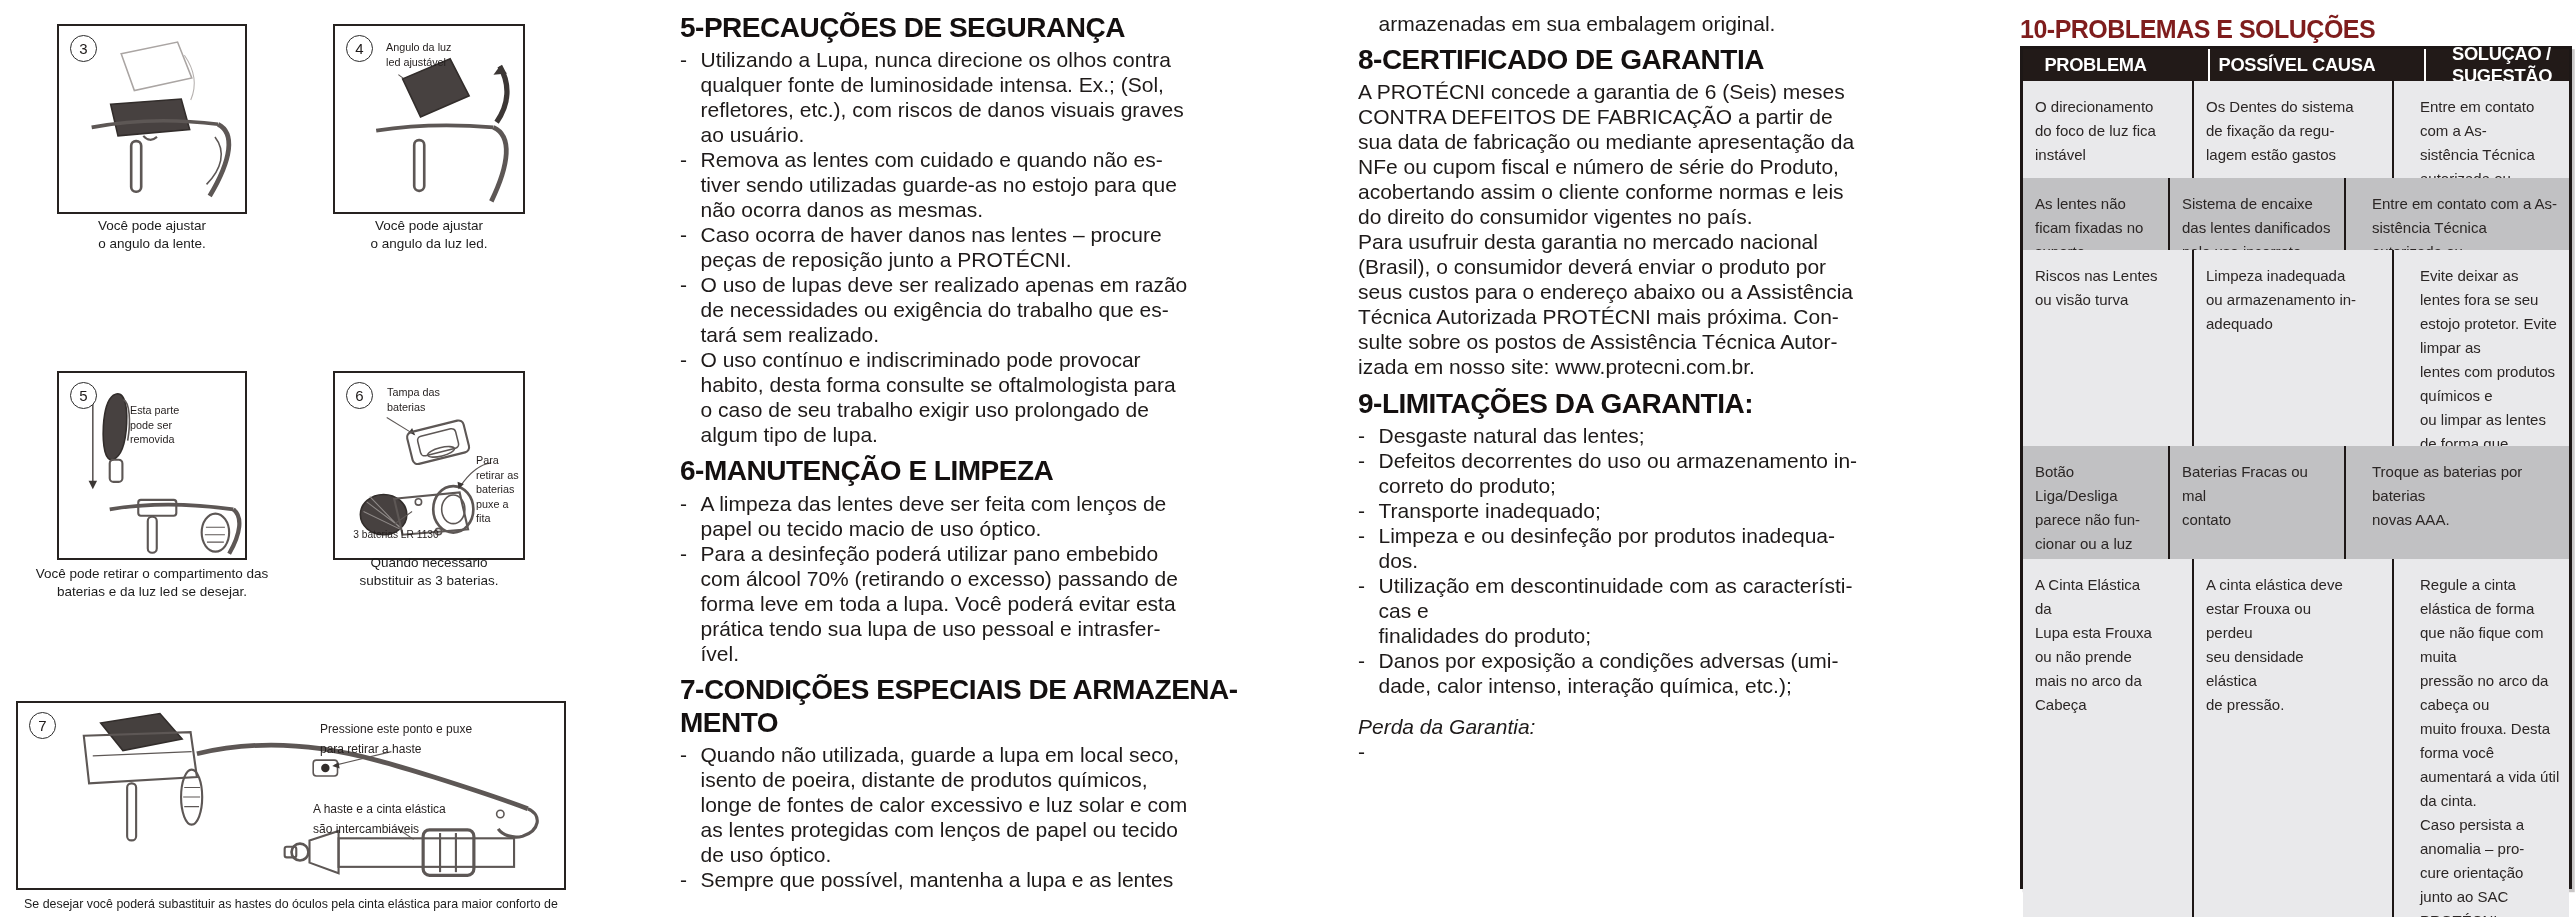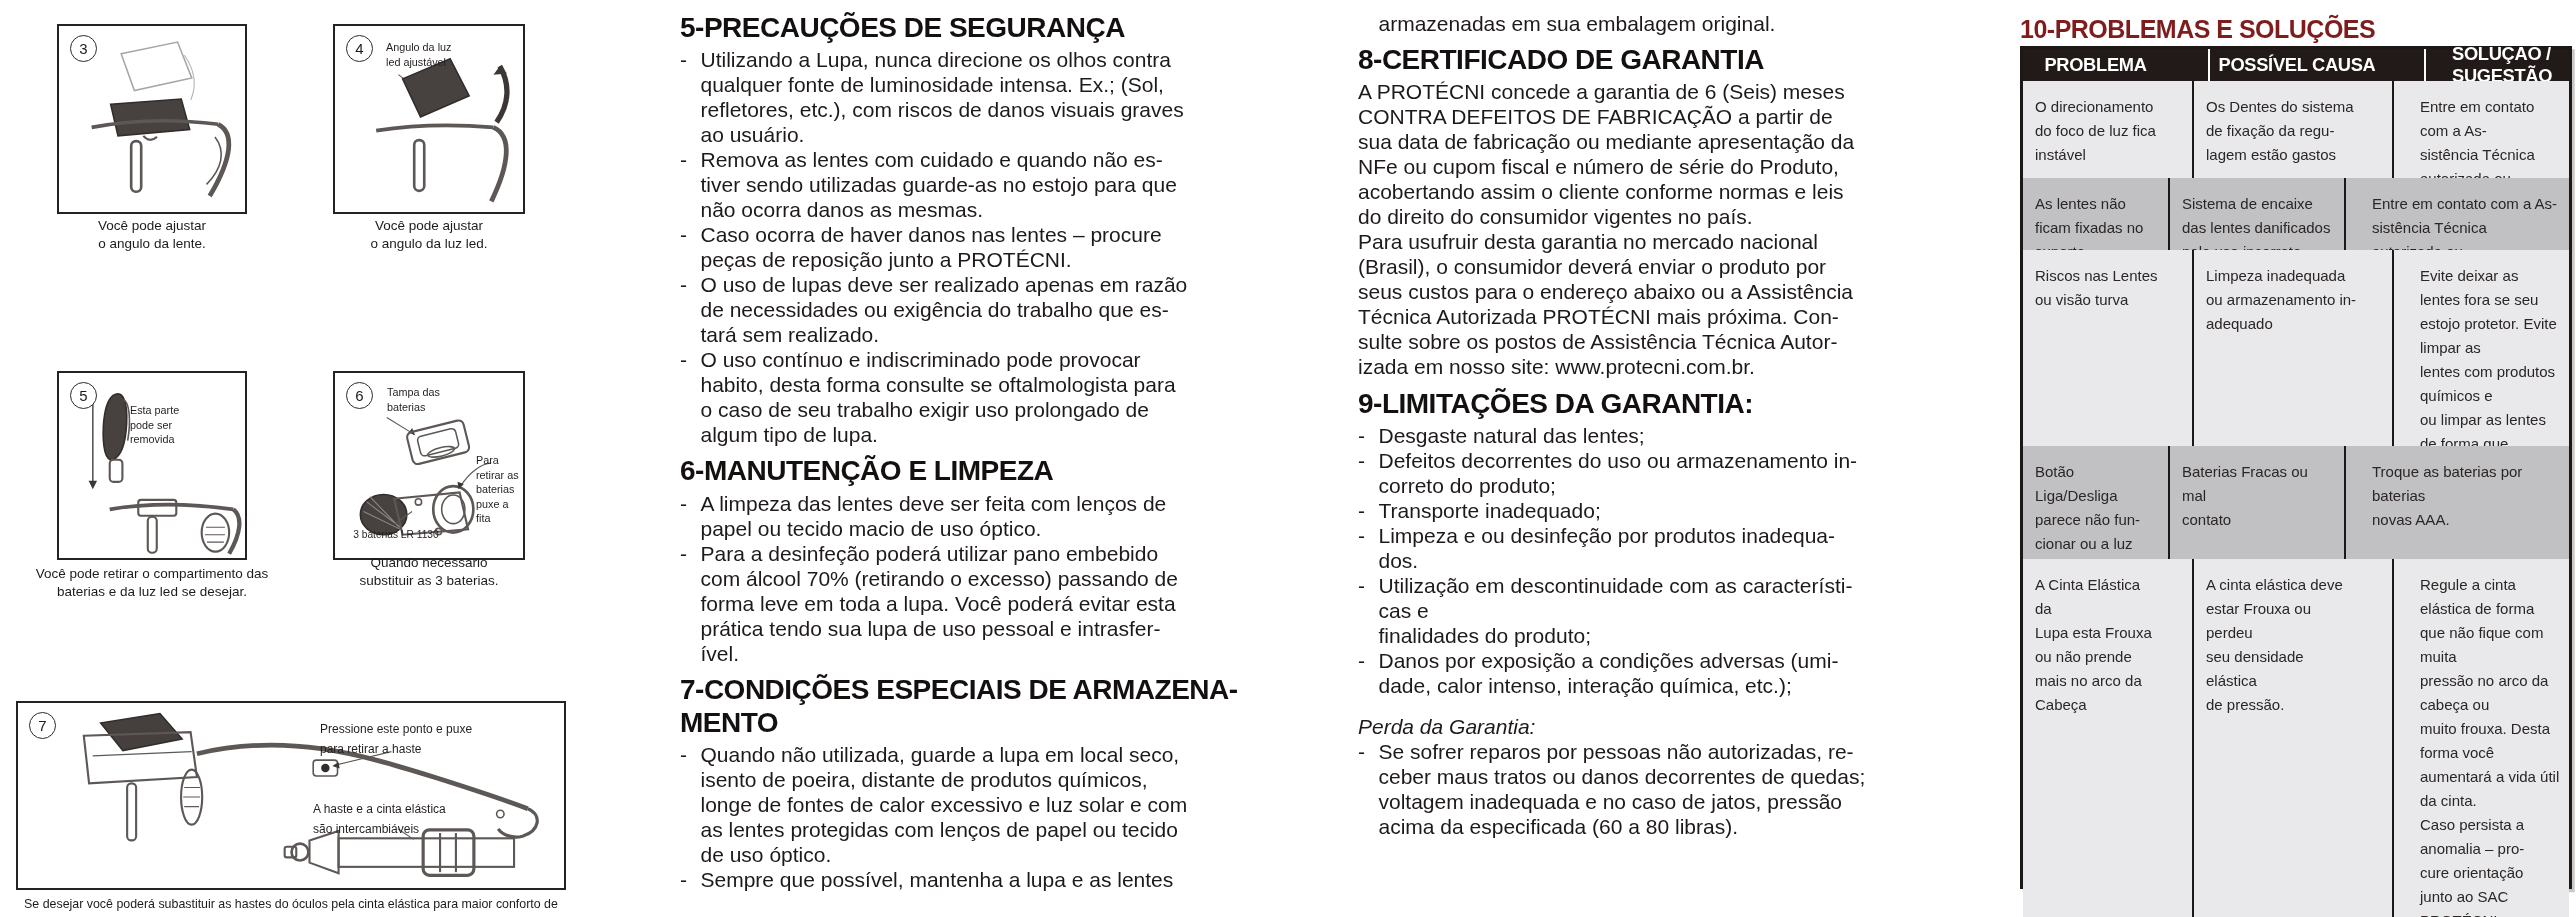--- a/index.html
+++ b/index.html
@@ -315,24 +315,20 @@
 finalidades do produto;</span>
       </div>
       <div class="item">
         <span class="dash">-</span>
         <span class="item-text">Danos por exposição a condições adversas (umi-
 dade, calor intenso, interação química, etc.);</span>
       </div>
       <div class="block-italic">Perda da Garantia:</div>
       <div class="item">
         <span class="dash">-</span>
-        <span class="item-text">Se sofrer reparos por pessoas não autorizadas, re-
-ceber maus tratos ou danos decorrentes de quedas;
-voltagem inadequada e no caso de jatos, pressão
-acima da especificada (60 a 80 libras).</span>
       </div>
     </div>
 
   <div class="table-region">
     <div class="table-title">10-PROBLEMAS E SOLUÇÕES</div>
     <div class="problems-table">
       <div class="t-header">
           <div class="t-hcell c0">PROBLEMA</div>
           <div class="t-hcell c1">POSSÍVEL CAUSA</div>
           <div class="t-hcell c2">SOLUÇÃO / SUGESTÃO</div>

